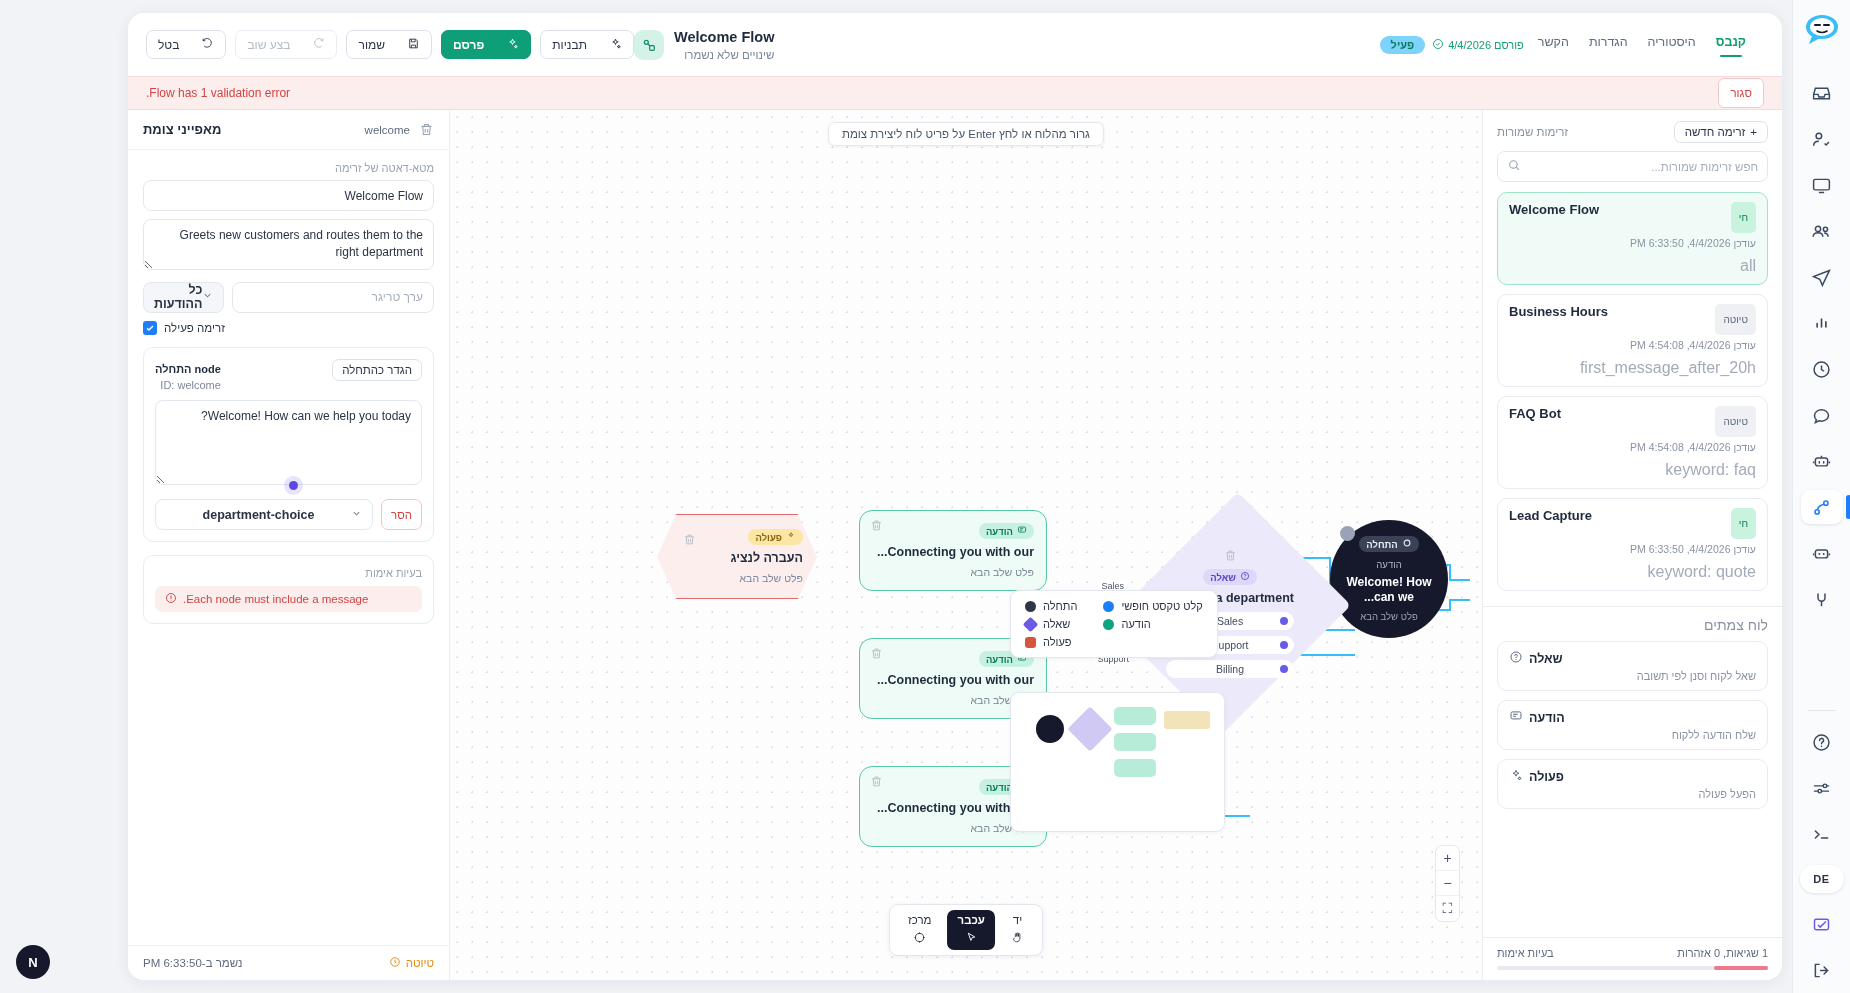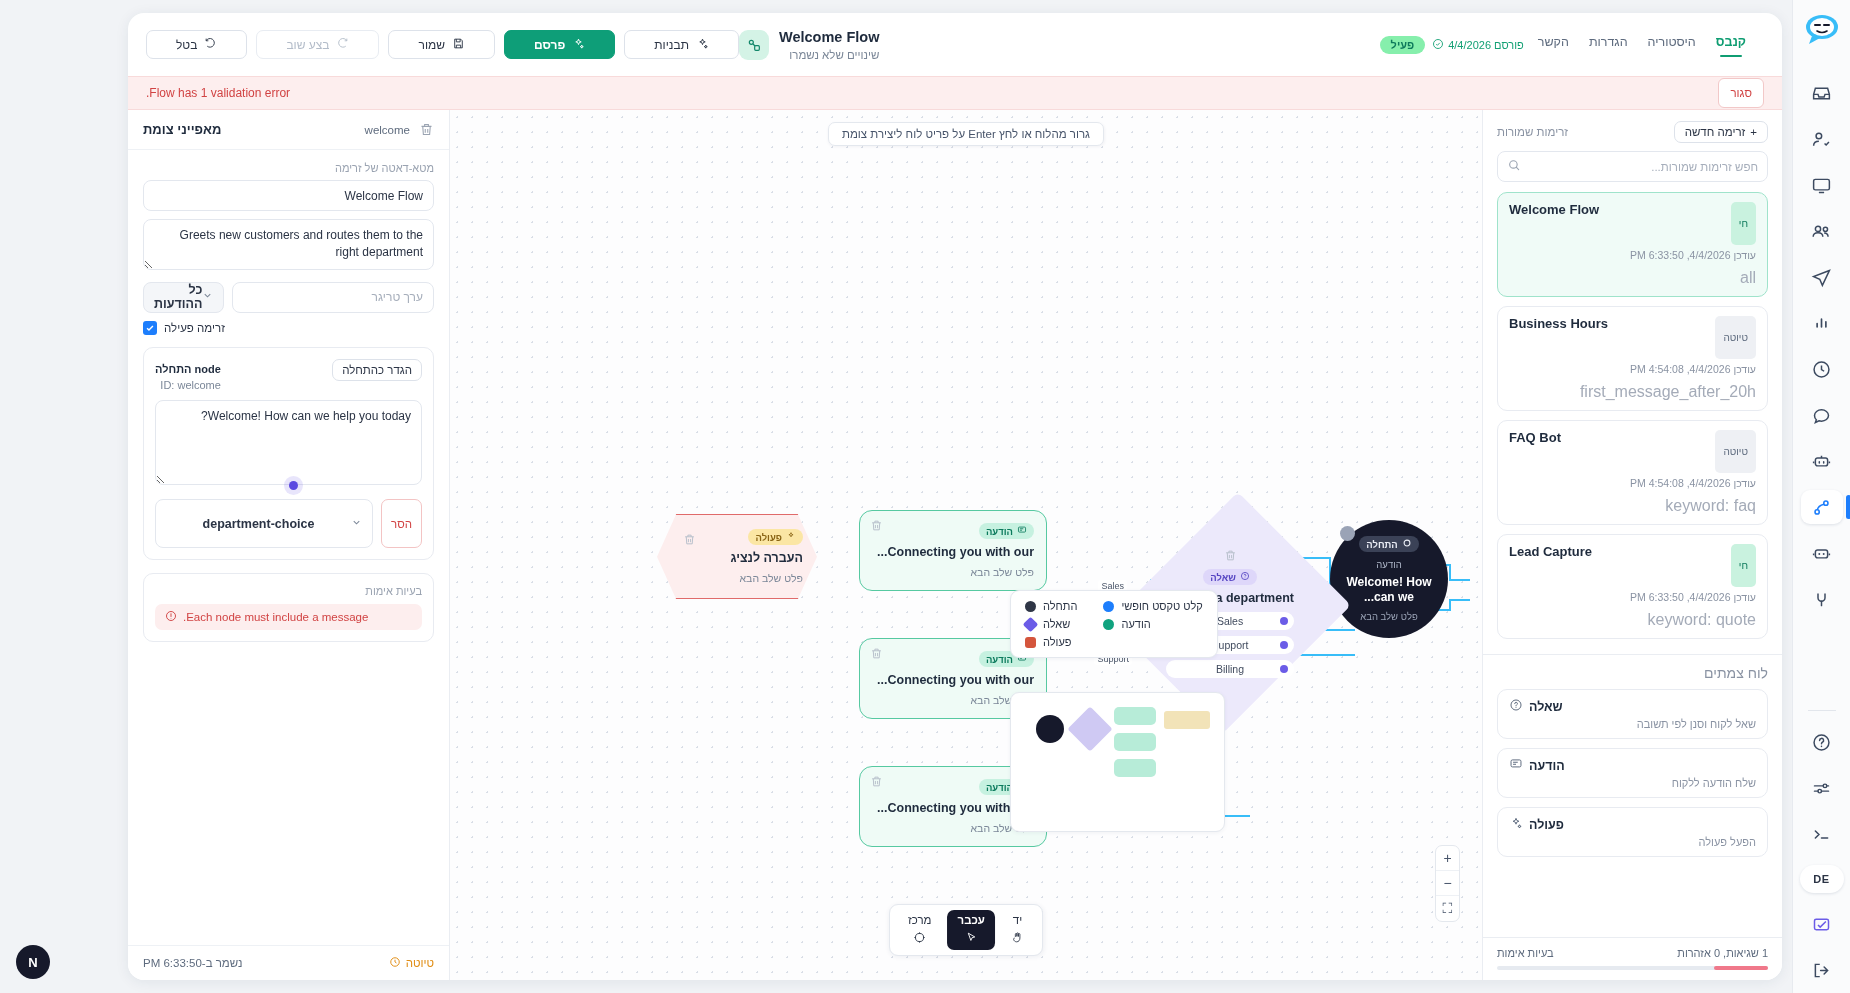--- a/index.html
+++ b/index.html
@@ -54,39 +54,39 @@
   .hdr-title { font-size: 14.5px; font-weight: bold; color: #1f2b3d; line-height: 1.25; }
   .hdr-sub { font-size: 11.5px; color: #7b8798; margin-top: 2px; }
   .hdr-avatar {
     width: 30px; height: 30px; border-radius: 9px; background: #d4f3e6;
     display: flex; align-items: center; justify-content: center; color: #12876a;
   }
   .hdr-avatar svg { width: 16px; height: 16px; }
 
   .hdr-status { display: flex; align-items: center; gap: 7px; order: 2; margin-right: 14px; }
   .pill-active {
-    background: #86efac; color: #0e7a5c; font-size: 11px; font-weight: bold;
+    background: #7dd3fc; color: #0e7a5c; font-size: 11px; font-weight: bold;
     padding: 3px 11px; border-radius: 11px;
   }
   .pub-date { font-size: 11px; color: #13a074; display: flex; align-items: center; gap: 4px; }
   .pub-date svg { width: 12px; height: 12px; }
 
   .tabs { display: flex; gap: 20px; order: 1; margin-right: 18px; }
   .tab { font-size: 12.5px; color: #5e6b7e; padding-bottom: 5px; position: relative; cursor: pointer; }
   .tab.sel { color: #0f9d72; font-weight: bold; }
   .tab.sel::after {
     content: ""; position: absolute; left: 4px; right: 4px; bottom: -3px; height: 2.5px;
     background: #0f9d72; border-radius: 2px;
   }
 
   .hdr-actions { display: flex; gap: 9px; order: 4; }
   .btn {
     height: 29px; border-radius: 7px; border: 1px solid #dde2ea; background: #fff;
-    font-size: 12px; color: #2b3445; padding: 0 29px; display: flex; align-items: center;
-    gap: 7px; cursor: pointer; white-space: nowrap; font-family: inherit;
+    font-size: 12px; color: #2b3445; padding: 0 11px; display: flex; align-items: center;
+    gap: 22px; cursor: pointer; white-space: nowrap; font-family: inherit;
   }
   .btn svg { width: 13px; height: 13px; }
   .btn.primary { background: #0e9e78; border-color: #0e9e78; color: #fff; font-weight: bold; }
   .btn.disabled { color: #b3bcc9; border-color: #e8ecf2; }
 
   
   .errbar {
     background: #fdeeee; border-top: 1px solid #f8dada; border-bottom: 1px solid #f8dada;
     height: 34px; display: flex; align-items: center; padding: 0 18px; flex: none;
   }
@@ -127,21 +127,21 @@
 
   .flow-list { padding: 0 14px; overflow-y: auto; }
   .flow-card {
     border: 1px solid #e8ebf1; border-radius: 10px; padding: 9px 11px; margin-bottom: 9px;
     cursor: pointer; background: #fff; position: relative;
   }
   .flow-card.sel { border-color: #9fe3cb; background: #f0fbf7; }
   .flow-row1 { display: flex; align-items: flex-start; justify-content: space-between; }
   .flow-name { font-size: 13px; font-weight: bold; color: #1f2b3d; }
   .flow-badge {
-    font-size: 10px; padding: 16px 8px; border-radius: 5px; background: #eef0f4; color: #5e6b7e;
+    font-size: 10px; padding: 10px 8px; border-radius: 5px; background: #eef0f4; color: #5e6b7e;
   }
   .flow-badge.live { background: #c9f2df; color: #0e7a5c; }
   .flow-meta { font-size: 10.5px; color: #8a93a3; margin-top: 4px; text-align: right; }
   .flow-trig { font-size: 16px; color: #a4abb8; margin-top: 8px; text-align: right; }
 
   .rp-div { height: 1px; background: #eaedf2; margin: 6px 0 0; }
   .palette { padding: 10px 14px 0; }
   .palette-title { font-size: 14px; color: #8a93a3; margin-bottom: 8px; text-align: right; }
   .pal-card {
     border: 1px solid #e8ebf1; border-radius: 10px; padding: 8px 11px; margin-bottom: 9px;
@@ -318,21 +318,21 @@
     padding: 4px 9px; cursor: pointer; color: #2b3445; font-family: inherit; white-space: nowrap;
   }
   .btn-sm.danger { border-color: #f3c4c4; color: #d14343; }
   .ta-wrap { position: relative; }
   .ta-dot {
     position: absolute; left: 50%; bottom: 9px; width: 9px; height: 9px; border-radius: 50%;
     background: #5b4ae0; box-shadow: 0 0 0 5px rgba(91,74,224,.14);
   }
   .sel-row { display: flex; gap: 8px; }
   .sel-wide {
-    flex: 1; border: 1px solid #e3e7ee; border-radius: 8px; height: 49px; background: #fff;
+    flex: 1; border: 1px solid #e3e7ee; border-radius: 8px; height: 31px; background: #fff;
     display: flex; align-items: center; justify-content: space-between; padding: 0 10px;
     font-size: 12.5px; color: #2b3445; cursor: pointer;
   }
   .sel-wide svg { width: 11px; height: 11px; color: #7b8798; }
 
   .valid-title { font-size: 11px; color: #9aa3b1; text-align: right; margin-bottom: 7px; }
   .valid-item {
     background: #fdeeee; border-radius: 7px; padding: 6px 10px; font-size: 11.5px; color: #d14343;
     display: flex; align-items: center; gap: 6px; justify-content: flex-end;
   }

